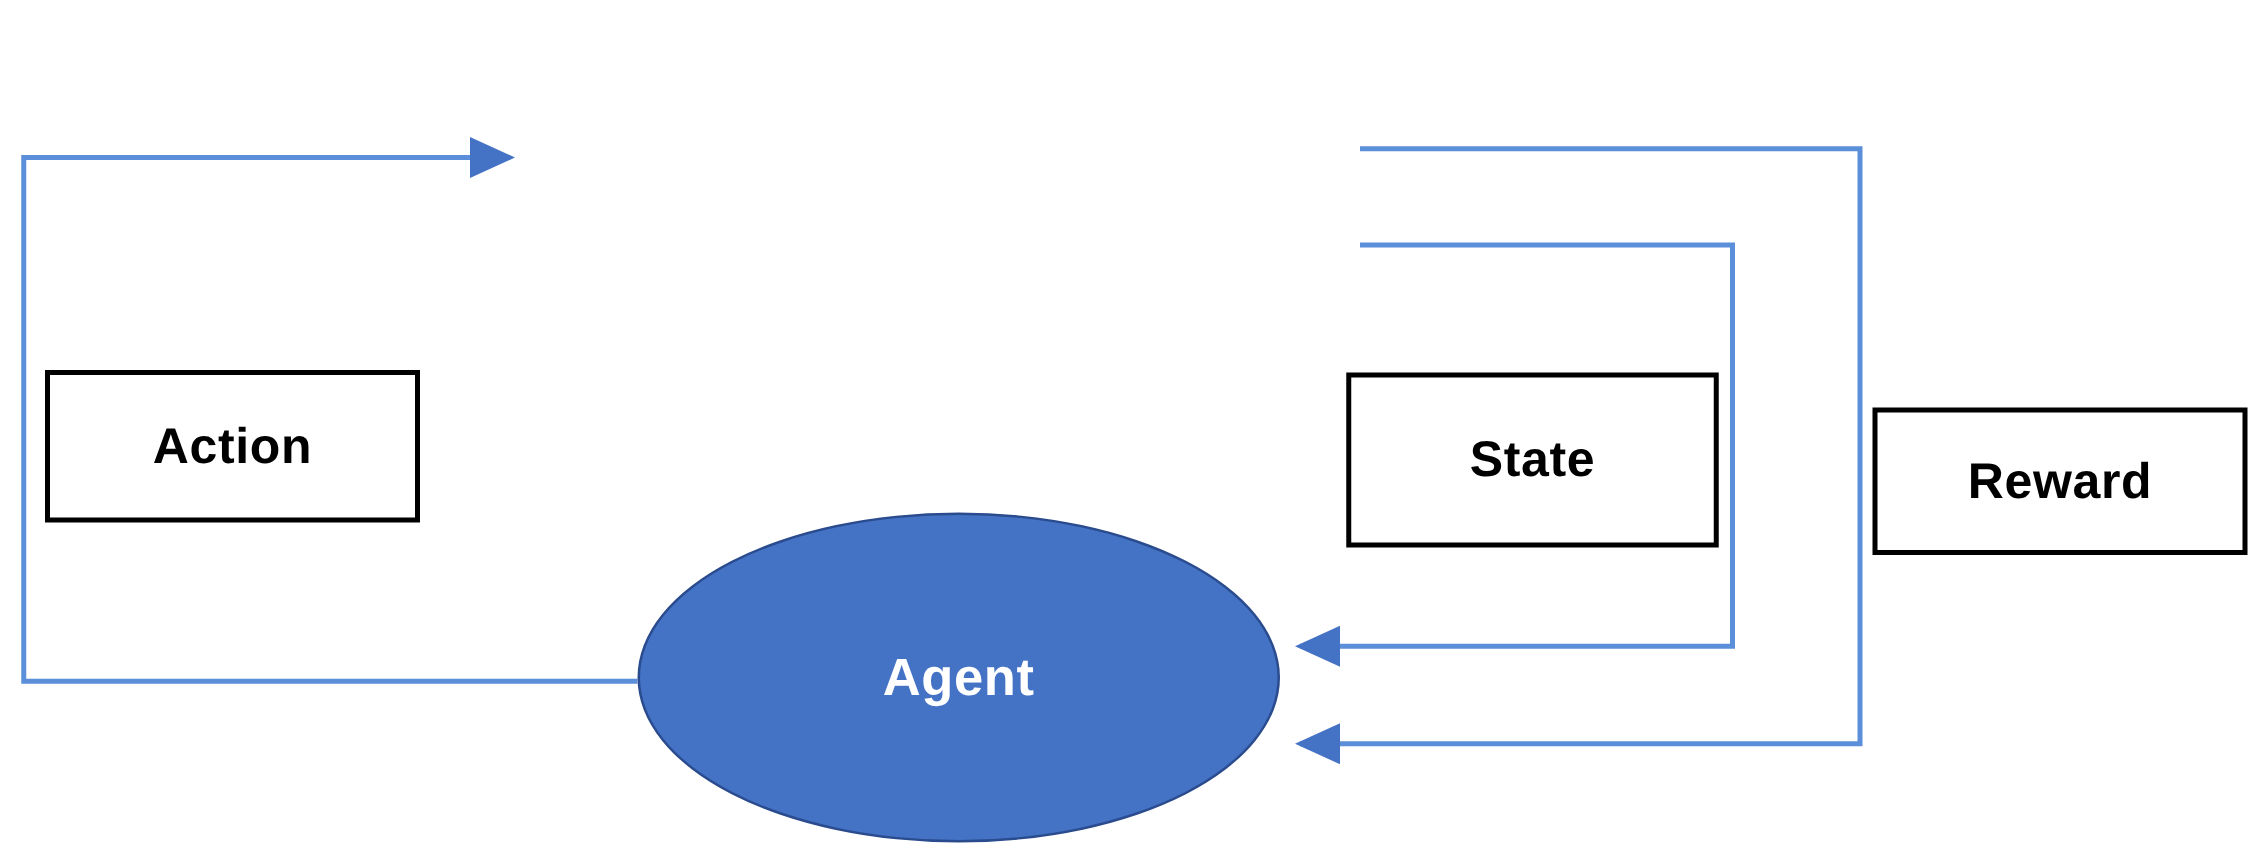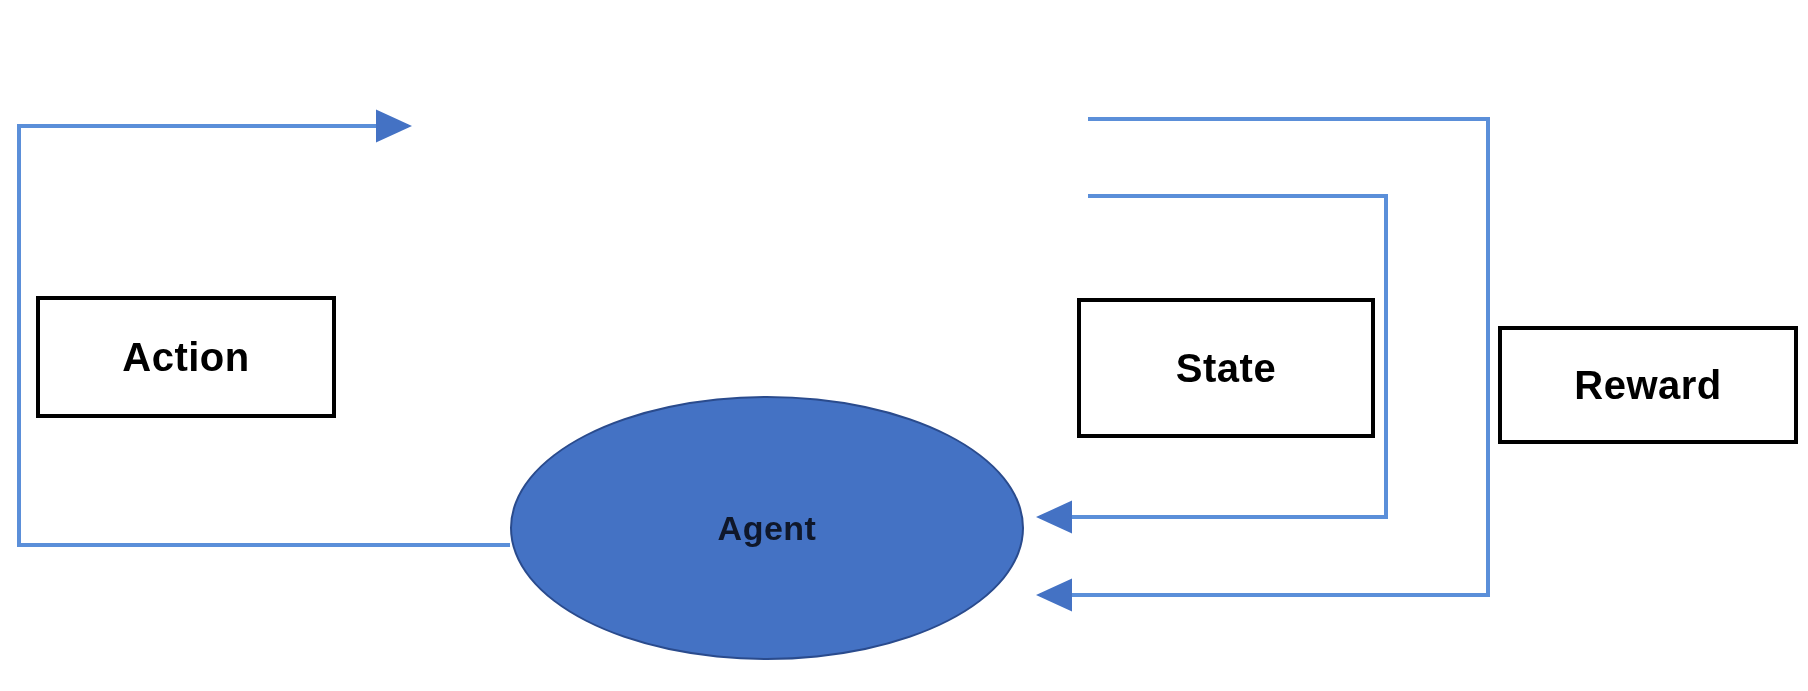--- a/index.html
+++ b/index.html
@@ -47,28 +47,28 @@
     font-size: 44px;
     font-weight: bold;
     letter-spacing: 0.5px;
     box-shadow: 0 2px 3px rgba(0,0,0,0.18);
   }
   #env-node .node-label { padding-bottom: 92px; }
 
   
   #agent-node {
     left: 510px;
-    top: 396px;
+    top: 410px;
     width: 514px;
     height: 264px;
     background: #4472C4;
     border: 2px solid #2A4B8D;
     border-radius: 50%;
-    color: #0f172a;
-    font-size: 34px;
+    color: #ffffff;
+    font-size: 42px;
     font-weight: bold;
     letter-spacing: 0.5px;
   }
 
   
   .label-box {
     background: #FFFFFF;
     border: 4px solid #000000;
     color: #000000;
     font-size: 40px;

